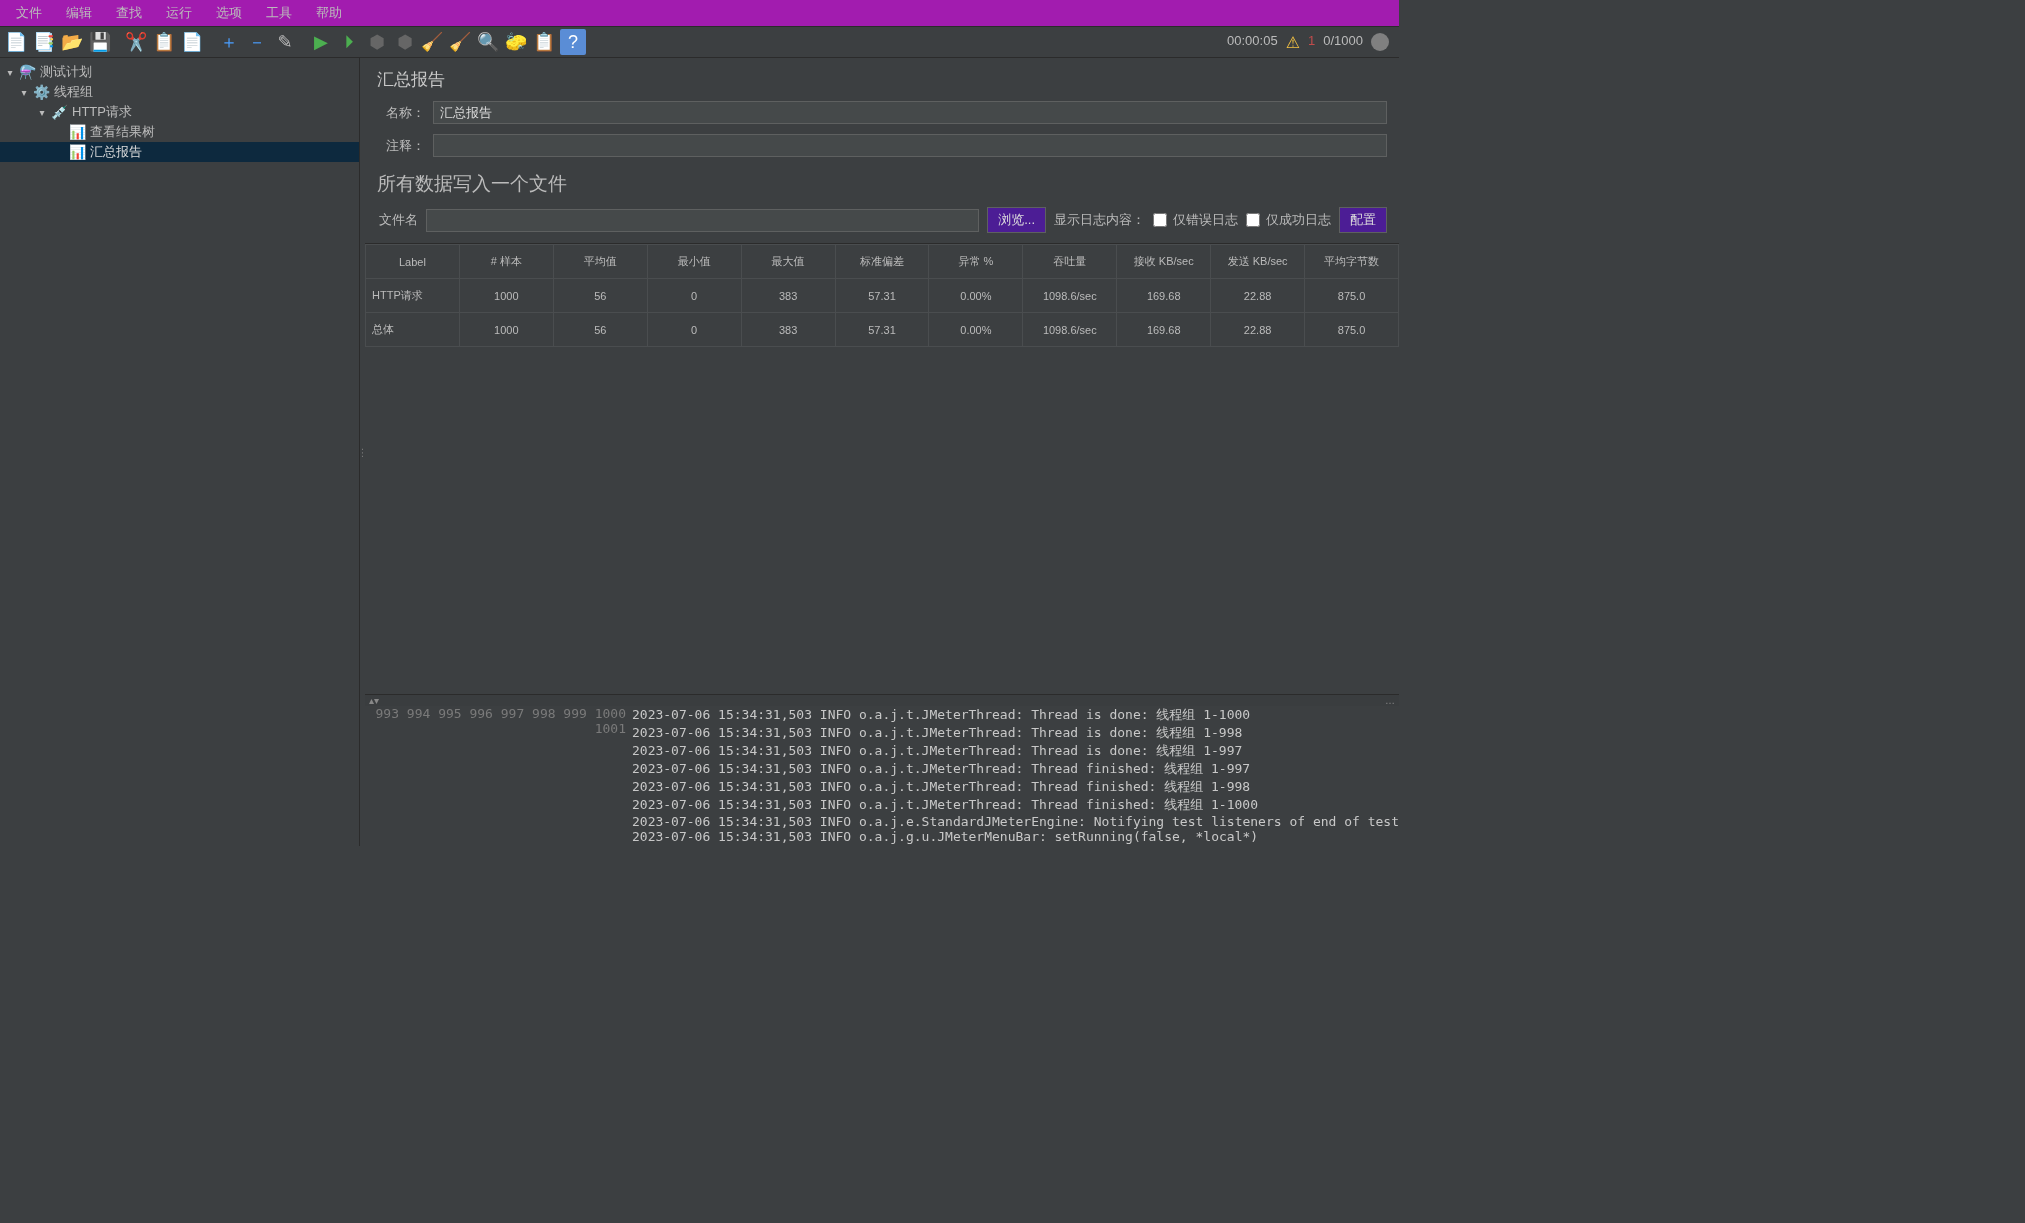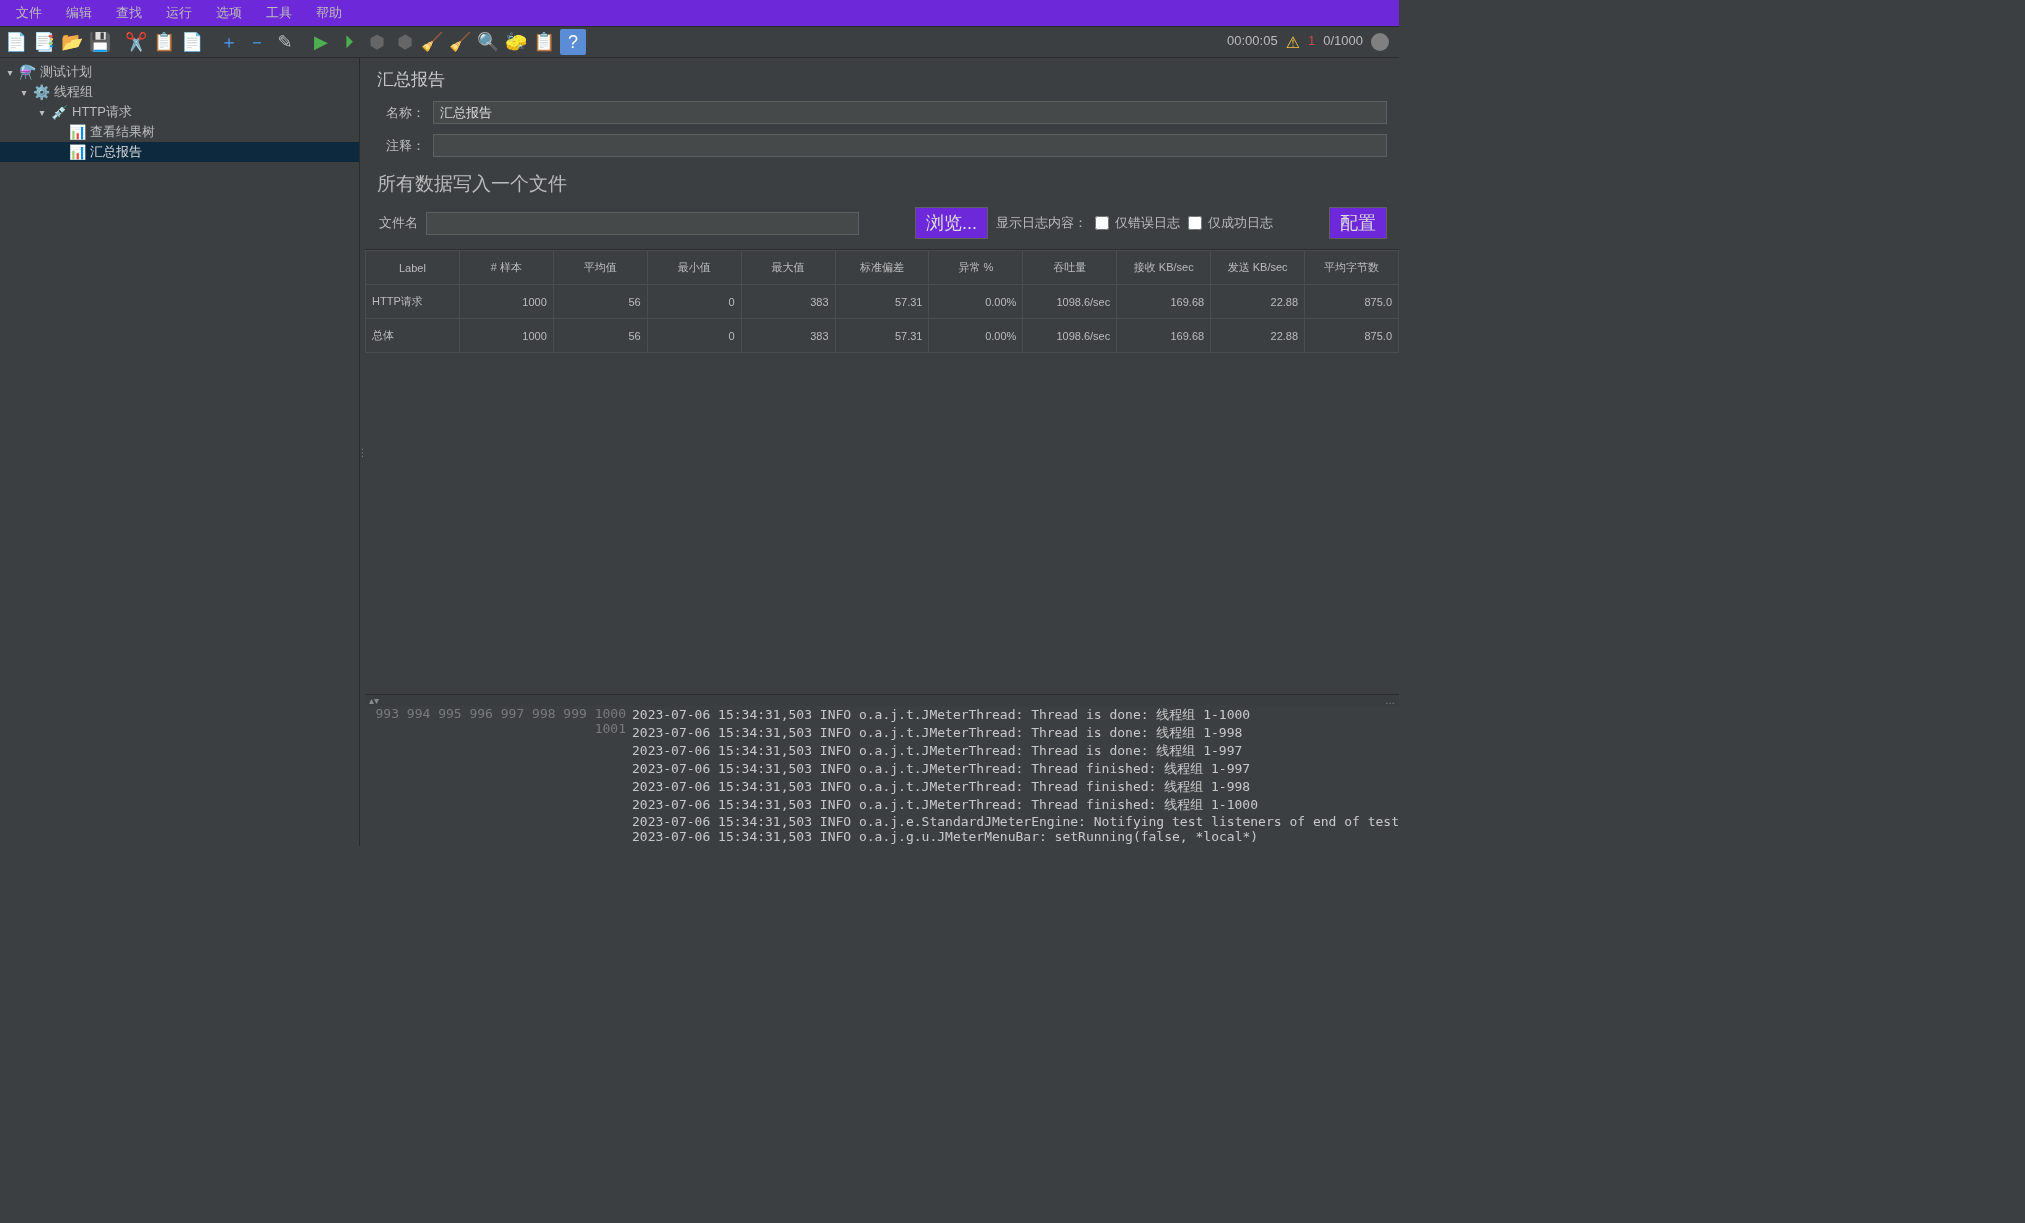--- a/index.html
+++ b/index.html
@@ -9,21 +9,21 @@
   background: #3c3f41;
   color: #bbbbbb;
   width: 1399px;
   height: 846px;
   overflow: hidden;
   display: flex;
   flex-direction: column;
 }
 .menubar {
   display: flex;
-  background: #6d28d9;
+  background: #a21caf;
   padding: 2px 4px;
   border-bottom: 1px solid #2b2b2b;
 }
 .menubar-item {
   padding: 2px 12px;
   cursor: pointer;
 }
 .toolbar {
   display: flex;
   align-items: center;
@@ -74,43 +74,42 @@
   flex: 1;
   background: #45494a;
   border: 1px solid #5e6060;
   color: #ddd;
   padding: 3px 6px;
   font-size: 13px;
 }
 .group-title { color: #bbb; font-size: 19px; padding-top: 4px; }
 .file-row { display: flex; align-items: center; gap: 8px; padding-left: 2px; }
 .btn {
-  background: #6d28d9;
+  background: #4c1d95;
   border: 1px solid #5e6060;
   color: #ddd;
   padding: 3px 10px;
-  font-size: 18px;
+  font-size: 13px;
   cursor: pointer;
-  margin-left: 48px;
 }
 .checkbox { display: flex; align-items: center; gap: 6px; }
 .checkbox input { accent-color: #5a8dd6; width: 14px; height: 14px; }
 .table-wrap { flex: 1; overflow: auto; border-top: 1px solid #2b2b2b; }
 table { width: 100%; border-collapse: collapse; table-layout: fixed; }
 th, td {
   border: 1px solid #4a4d4f;
   padding: 9px 6px;
   font-size: 11px;
   white-space: nowrap;
   overflow: hidden;
 }
 th { background: #3c3f41; text-align: center; font-weight: normal; }
 td { background: #3c3f41; }
 td.left { text-align: left; }
-td.right { text-align: right; }
+td.right { text-align: center; }
 .table-footer { display: flex; align-items: center; justify-content: center; gap: 16px; padding: 8px; border-top: 1px solid #646464; }
 .log-pane { height: 152px; background: #3c3f41; border-top: 1px solid #2b2b2b; display: flex; flex-direction: column; }
 .log-pane-header { font-size: 10px; color: #888; background: #3a3d3f; padding: 0px 4px; display:flex; justify-content:space-between;}
 .log-content { flex: 1; overflow: auto; font-family: Consolas, monospace; font-size: 13px; display: flex; }
 .log-gutter { text-align: right; color: #7a7a7a; padding: 0 6px; user-select: none; }
 .log-lines { flex: 1; white-space: pre; color: #c8c8c8; }
 </style>
 </head>
 <body>
 

